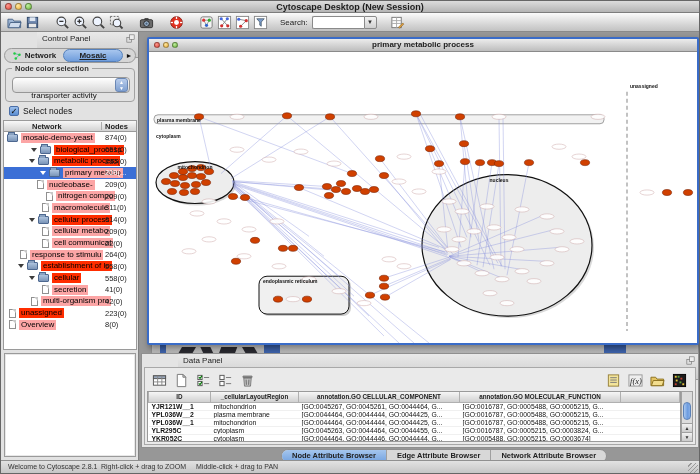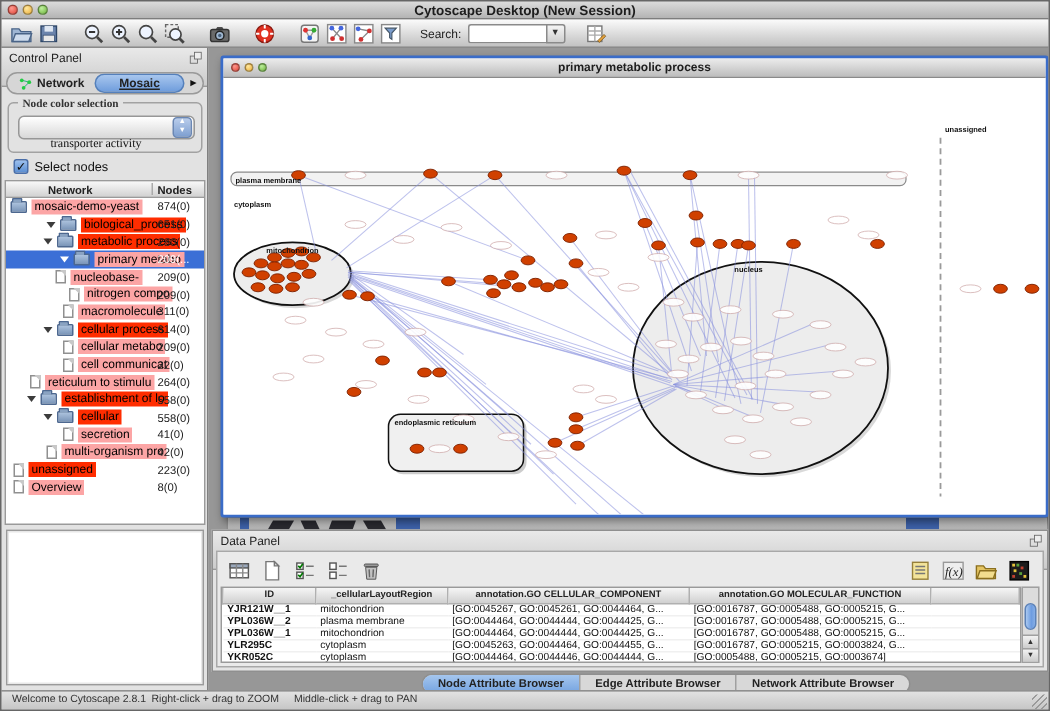--- a/index.html
+++ b/index.html
@@ -25,32 +25,32 @@
   #search-label{font-size:8px;color:#222;margin:0 4px 0 10px;}
   #searchbox{display:flex;align-items:center;height:13px;}
   #search-input{width:52px;height:13px;border:1px solid #8a8a8a;border-right:none;background:#fff;
     font-size:8px;padding:0 2px;border-radius:2px 0 0 2px;outline:none;}
   #search-drop{width:13px;height:13px;border:1px solid #8a8a8a;background:linear-gradient(#f5f5f5,#cfcfcf);
     border-radius:0 2px 2px 0;font-size:6px;line-height:11px;text-align:center;color:#333;cursor:pointer;}
   
   #control-panel{position:absolute;left:0;top:31px;width:138px;bottom:13px;background:#e2e2e2;
     border-right:1px solid #808080;}
   .panel-title{position:relative;height:26px;background:linear-gradient(#e9e9e9,#cccccc);
-    border-bottom:1px solid #9a9a9a;font-size:8px;color:#222;line-height:13px;padding-left:5px;}
+    border-bottom:1px solid #9a9a9a;font-size:8px;color:#222;line-height:13px;padding-left:5px;margin-left:36px;}
   .float-ico{position:absolute;right:3px;top:2px;width:9px;height:9px;}
   .float-ico svg{width:9px;height:9px;display:block;}
   #cp-tabs{position:absolute;left:3px;top:16px;width:132px;height:15px;background:#d6d6d6;
     border:1px solid #9a9a9a;border-radius:8px;display:flex;align-items:center;overflow:hidden;}
   .cp-tab{flex:1;height:100%;display:flex;align-items:center;justify-content:center;gap:3px;
     font-size:8px;font-weight:bold;color:#222;cursor:pointer;}
   .cp-tab.sel{background:linear-gradient(#a8c6ee,#6f9ddc);border-radius:8px;border:1px solid #5580bb;text-decoration:underline;}
   .cp-tab svg{width:10px;height:10px;}
   .cp-tab-arrow{width:12px;font-size:7px;color:#111;text-align:center;cursor:pointer;}
   #groupbox{position:absolute;left:4px;top:36px;width:130px;height:34px;border:1px solid #a2a2a2;
-    border-radius:4px;font-family:Liberation Serif, serif;}
+    border-radius:4px;}
   #groupbox .legend{position:absolute;left:6px;top:-5px;background:#e2e2e2;padding:0 3px;
     font-size:7.5px;font-weight:bold;color:#333;}
   #color-select{position:absolute;left:6px;top:8px;width:118px;height:16px;border:1px solid #979797;
     border-radius:4px;background:linear-gradient(#ffffff,#d8d8d8);display:flex;align-items:center;cursor:pointer;}
   #color-select .val{flex:1;text-align:center;font-size:8px;color:#111;margin-top:20px;}
   #color-select .stepper{width:13px;height:14px;margin-right:1px;border-radius:3px;
     background:linear-gradient(#b9cdec,#7e9fd0);border:1px solid #6a87b4;color:#fff;
     font-size:5px;line-height:6px;text-align:center;}
   #selrow{position:absolute;left:8px;top:74px;display:flex;align-items:center;gap:4px;}
   #cb{width:10px;height:10px;border-radius:2px;border:1px solid #4a6ea8;
@@ -469,21 +469,21 @@
             <span class="lbl green">cellular metabo</span>
             <span class="cnt">209(0)</span>
           </div>
           <div class="trow" style="padding-left: 36px;">
             <span class="fileic"></span>
             <span class="lbl green">cell communicat</span>
             <span class="cnt">22(0)</span>
           </div>
           <div class="trow" style="padding-left: 14px;">
             <span class="fileic"></span>
-            <span class="lbl green">reticulum to stimulu</span>
+            <span class="lbl green">response to stimulu</span>
             <span class="cnt">264(0)</span>
           </div>
           <div class="trow" style="padding-left: 14px;">
             <span class="arr"></span>
             <span class="fold"></span>
             <span class="lbl red">establishment of lo</span>
             <span class="cnt">558(0)</span>
           </div>
           <div class="trow" style="padding-left: 25px;">
             <span class="arr"></span>

